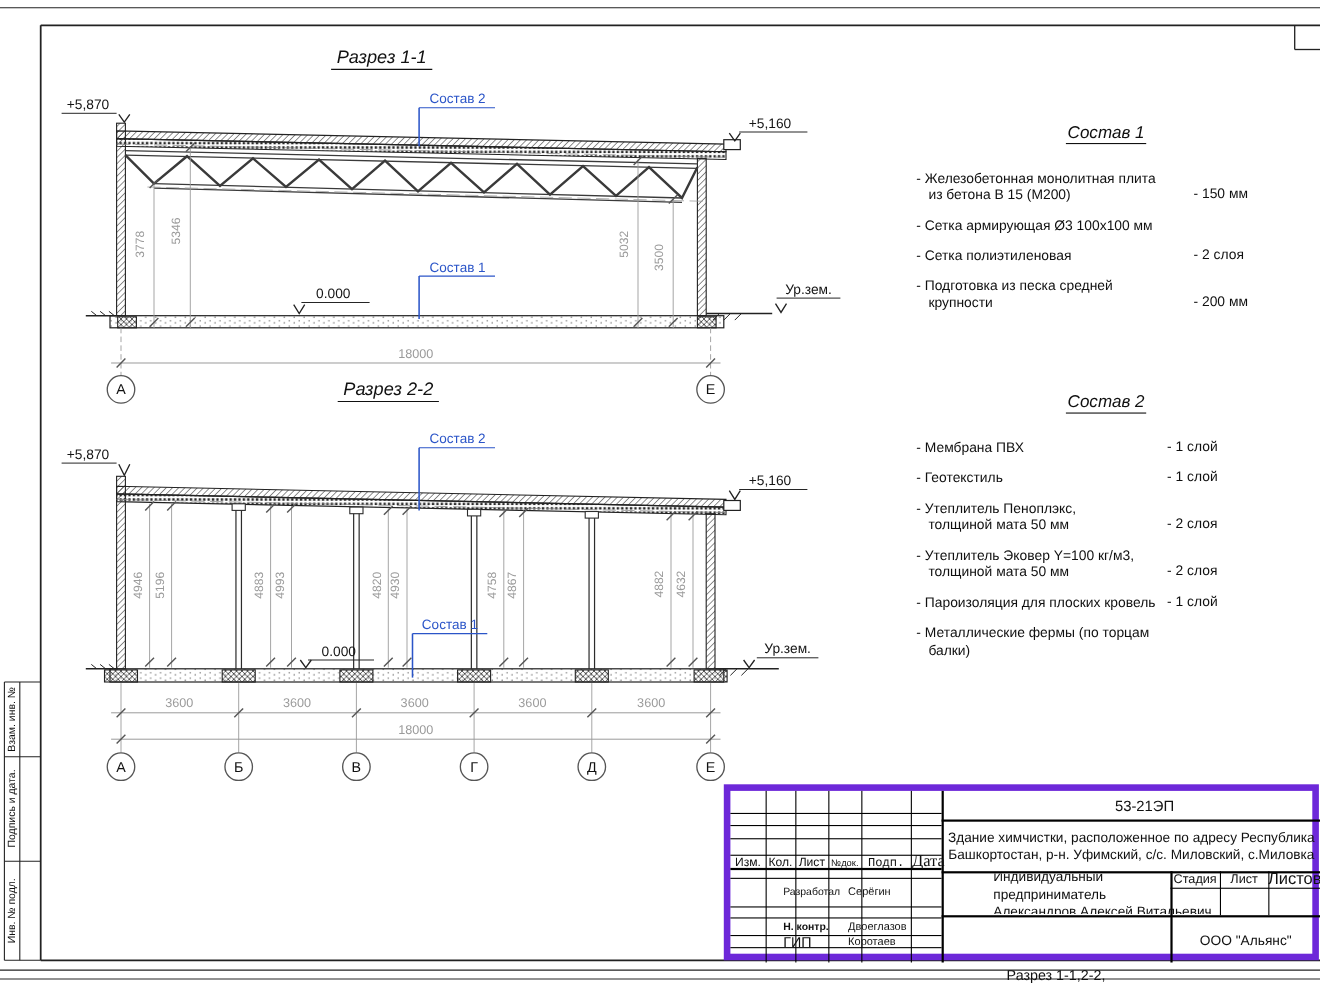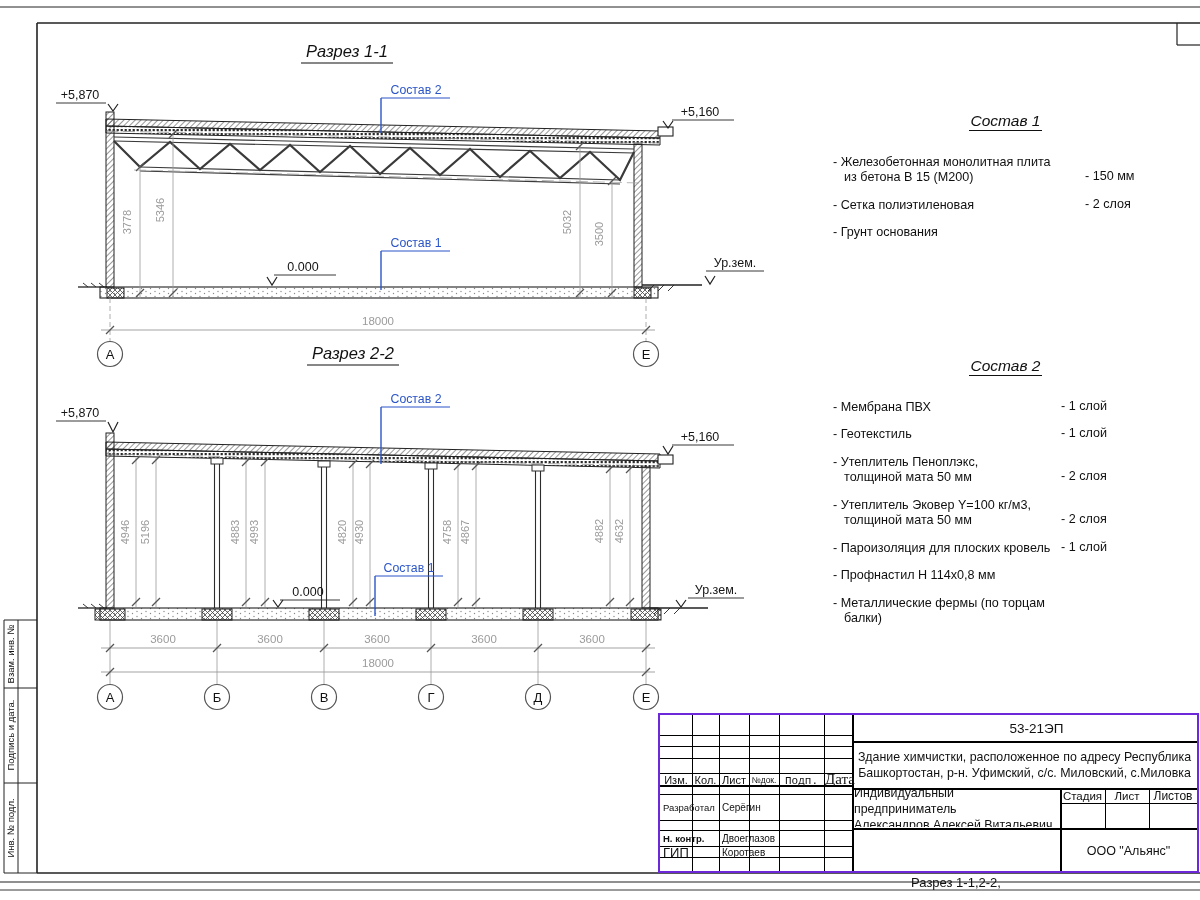--- a/index.html
+++ b/index.html
@@ -20,25 +20,25 @@
   .sostav h3{margin:0 0 26px 0;text-align:center;font-size:15.5px;font-style:italic;font-weight:normal;}
   .sostav h3 span{border-bottom:1px solid #111;padding:0 2px 1px 2px;}
   .sostav .li{position:relative;margin-bottom:12px;padding-right:92px;}
   .sostav .t{white-space:pre-line;display:block;padding-left:11px;text-indent:-11px;}
   .sostav .v{position:absolute;bottom:1px;white-space:nowrap;}
   #sostav1 .v{left:252px;}
   #sostav2 .v{left:228px;}
 
   
   .tb{position:absolute;left:658px;top:713px;width:541px;height:160px;
-      border:2px solid #6d28d9;box-sizing:border-box;font-size:11px;}
+      border:6px solid #6d28d9;box-sizing:border-box;font-size:11px;}
   .tb .ln{position:absolute;background:#000;}
   .tb .cell{position:absolute;display:flex;align-items:center;justify-content:center;
             overflow:hidden;white-space:pre-line;text-align:center;}
-  .tb .left{justify-content:flex-start;text-align:left;}
+  .tb .left{justify-content:flex-start;text-align:left;margin-left:45px;}
 </style>
 </head>
 <body>
 
 <div id="sheet">
 
 <svg width="1200" height="900" viewBox="0 0 1200 900">
   <defs>
     <pattern id="h45" width="4" height="4" patternUnits="userSpaceOnUse" patternTransform="rotate(45)">
       <line x1="0" y1="0" x2="0" y2="4" stroke="#333" stroke-width="1"></line>
@@ -374,26 +374,31 @@
 </svg>
 
 <div class="sostav" id="sostav1" style="left:833px;top:113px;">
   <h3><span>Состав 1</span></h3>
   <div class="li">
     <span class="t">- Железобетонная  монолитная плита
 из бетона В 15 (М200)</span>
     <span class="v">- 150 мм</span>
   </div>
   <div class="li">
+    <span class="t">- Сетка армирующая Ø3 100х100 мм</span>
+    <span class="v"></span>
+  </div>
+  <div class="li">
     <span class="t">- Сетка полиэтиленовая</span>
     <span class="v">-  2 слоя</span>
   </div>
   <div class="li">
-    <span class="t">- Грунт основания</span>
-    <span class="v"></span>
+    <span class="t">- Подготовка из песка средней
+крупности</span>
+    <span class="v">- 200 мм</span>
   </div>
 </div>
 
 <div class="sostav" id="sostav2" style="left:833px;top:358px;">
   <h3><span>Состав 2</span></h3>
   <div class="li">
     <span class="t">- Мембрана ПВХ</span>
     <span class="v">- 1 слой</span>
   </div>
   <div class="li">
@@ -406,24 +411,20 @@
     <span class="v">- 2 слоя</span>
   </div>
   <div class="li">
     <span class="t">- Утеплитель Эковер Y=100 кг/м3,
 толщиной мата 50 мм</span>
     <span class="v">- 2 слоя</span>
   </div>
   <div class="li">
     <span class="t">- Пароизоляция для плоских кровель</span>
     <span class="v">- 1 слой</span>
-  </div>
-  <div class="li">
-    <span class="t">- Профнастил Н 114х0,8 мм</span>
-    <span class="v"></span>
   </div>
   <div class="li">
     <span class="t">- Металлические фермы (по торцам балки)</span>
     <span class="v"></span>
   </div>
 </div>
 
 <div class="tb">
 
   <div class="ln" style="left:32px;top:0;width:1px;height:156px;"></div>
@@ -452,21 +453,21 @@
   <div class="ln" style="left:192px;top:113px;width:345px;height:1.5px;"></div>
   <div class="ln" style="left:400px;top:88px;width:137px;height:1px;"></div>
 
   <div class="cell" style="left:192px;top:0;width:345px;height:26px;font-size:13.5px;padding-left:12px;">53-21ЭП</div>
   <div class="cell" style="left:196px;top:28px;width:337px;height:44px;font-size:12.4px;line-height:16px;">Здание химчистки,  расположенное по адресу Республика
 Башкортостан, р-н. Уфимский, с/с. Миловский, с.Миловка</div>
   <div class="cell left" style="left:194px;top:75px;width:204px;height:37px;font-size:12.4px;line-height:16px;">Индивидуальный предприниматель
 Александров Алексей Витальевич</div>
   <div class="cell" style="left:400px;top:73px;width:45px;height:15px;font-size:11.5px;">Стадия</div>
   <div class="cell" style="left:445px;top:73px;width:44px;height:15px;font-size:11.5px;">Лист</div>
-  <div class="cell" style="left:489px;top:73px;width:48px;height:15px;font-size:12px;">Листов</div>
+  <div class="cell" style="left:489px;top:73px;width:48px;height:15px;font-size:15px;">Листов</div>
   <div class="cell" style="left:192px;top:115px;width:208px;height:41px;font-size:13px;margin-top:32px;">Разрез 1-1,2-2,</div>
   <div class="cell" style="left:400px;top:115px;width:137px;height:41px;font-size:12.5px;">ООО "Альянс"</div>
 
   <div class="cell" style="left:0;top:58px;width:32px;height:13px;font-size:11px;">Изм.</div>
   <div class="cell" style="left:32px;top:58px;width:27px;height:13px;font-size:11px;">Кол.</div>
   <div class="cell" style="left:59px;top:58px;width:30px;height:13px;font-size:11px;">Лист</div>
   <div class="cell" style="left:89px;top:58px;width:30px;height:13px;font-size:8.5px;">№док.</div>
   <div class="cell" style="left:119px;top:58px;width:45px;height:16px;font-size:11px;font-family:Liberation Mono, monospace;">Подп.</div>
   <div class="cell" style="left:164px;top:58px;width:32px;height:13px;font-size:15px;font-family:Liberation Serif, serif;">Дата</div>
 

